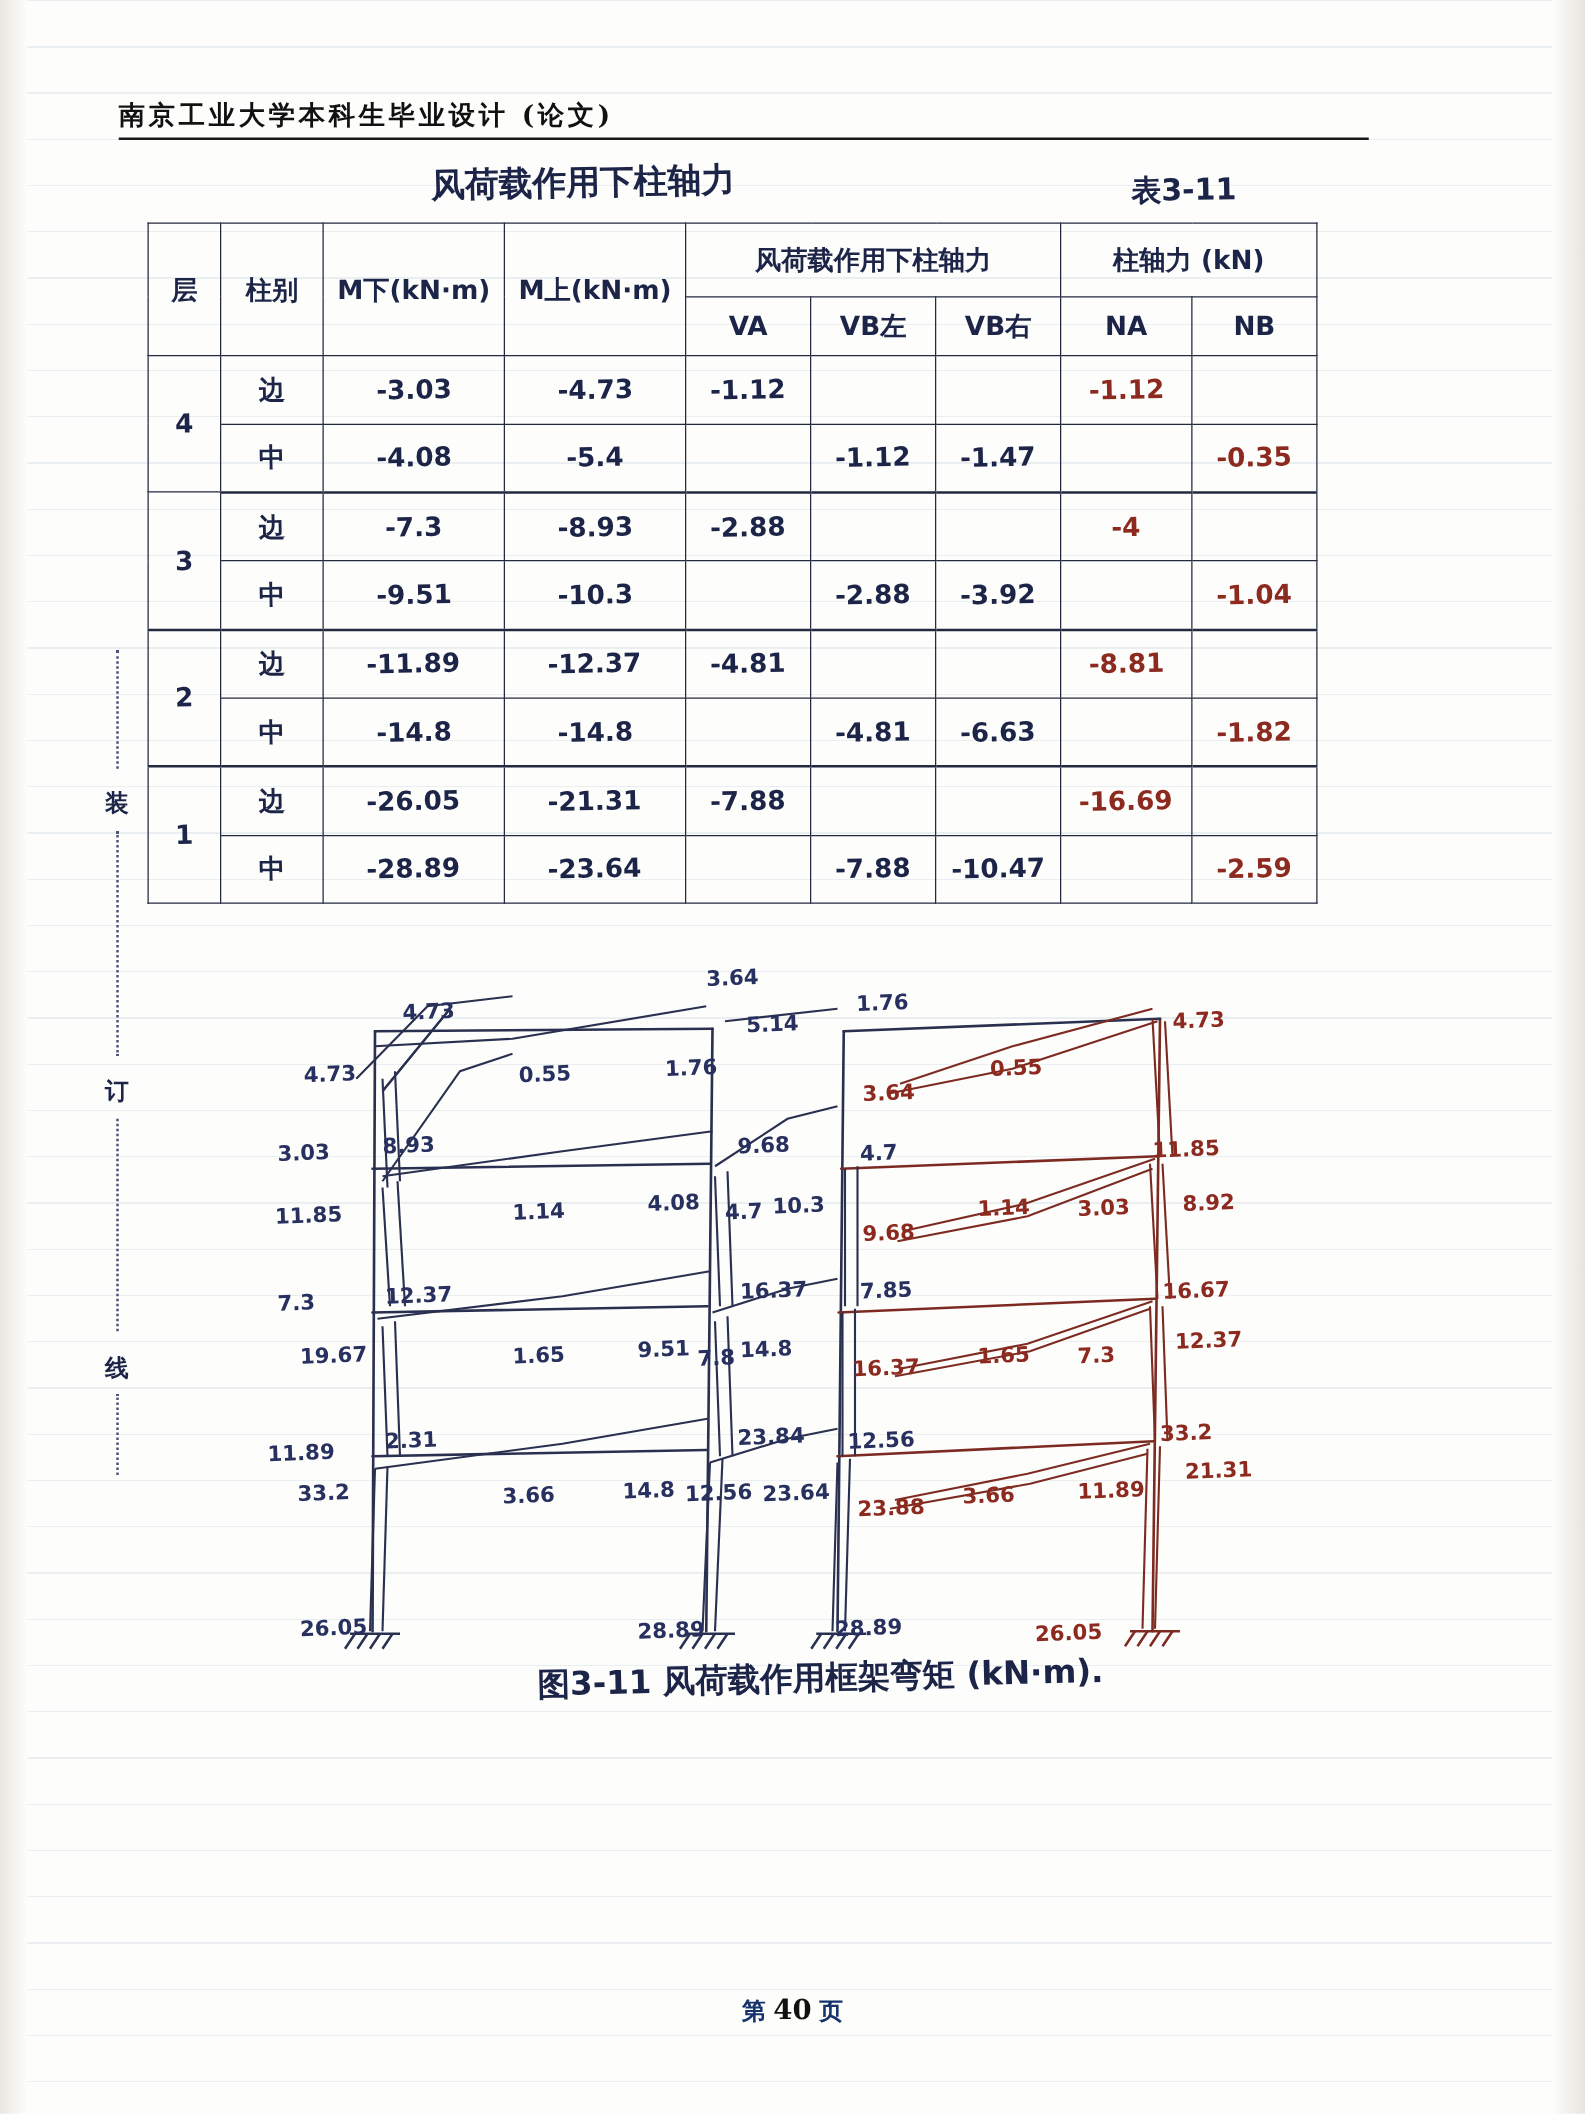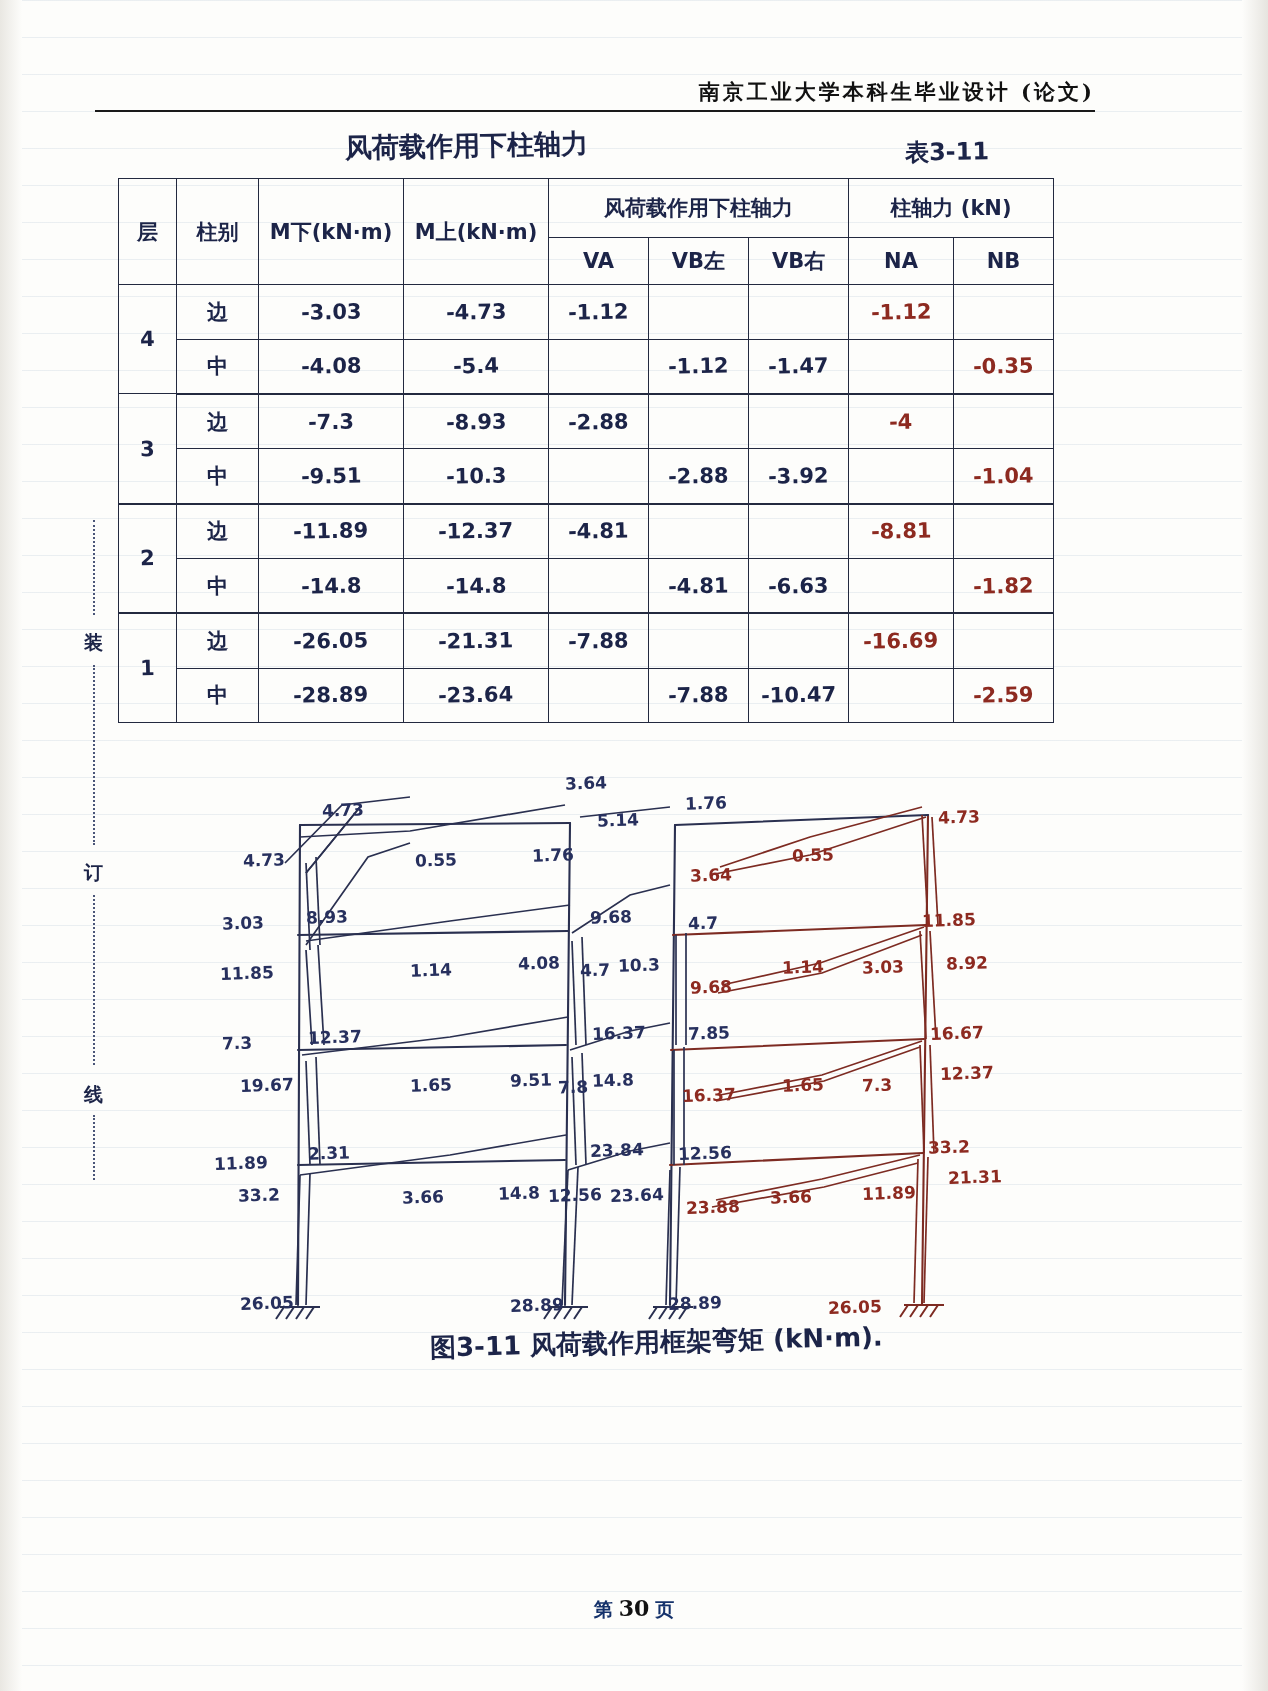--- a/index.html
+++ b/index.html
@@ -21,21 +21,21 @@
     background:linear-gradient(to right,#e9e7e2,#fdfdfb);
   }
   .page-edge-right{
     position:absolute;right:0;top:0;width:26px;height:1691px;
     background:linear-gradient(to left,#e6e4df,#fdfdfb);
   }
 
   
   .doc-header{
     position:absolute;left:95px;top:78px;width:1000px;
-    text-align:right;
+    text-align:left;
   }
   .doc-header .title{
     font-family:"DejaVu Serif", serif;
     font-weight:bold;font-size:21px;letter-spacing:3px;color:#111;
   }
   .header-rule{
     position:absolute;left:95px;top:110px;width:1000px;height:2px;background:#1a1a1a;
   }
 
   
@@ -393,14 +393,14 @@
     <div class="dlabel red" style="left: 838px; top: 422px;">21.31</div>
     <div class="dlabel blue" style="left: 130px; top: 548px;">26.05</div>
     <div class="dlabel blue" style="left: 400px; top: 550px;">28.89</div>
     <div class="dlabel blue" style="left: 558px; top: 548px;">28.89</div>
     <div class="dlabel red" style="left: 718px; top: 552px;">26.05</div>
   </div>
 
 <div class="fig-caption">图3-11  风荷载作用框架弯矩 (kN·m).</div>
 
 <div class="page-footer">
-  <span>第</span><span class="num">30</span><span>页</span>
+  <span>第</span><span class="num">40</span><span>页</span>
 </div>
 
 </body></html>

